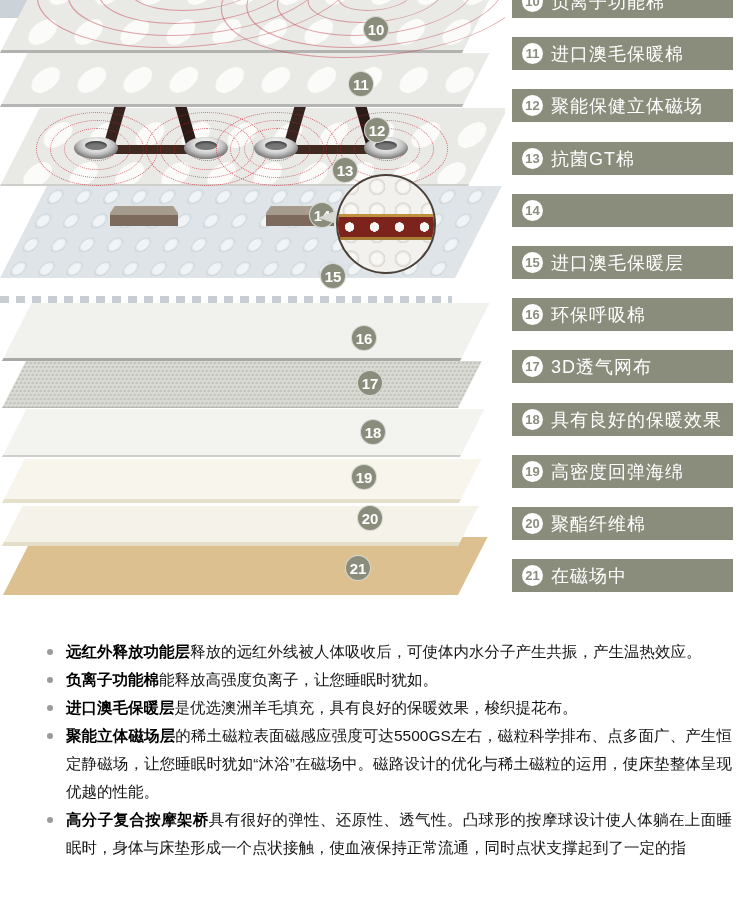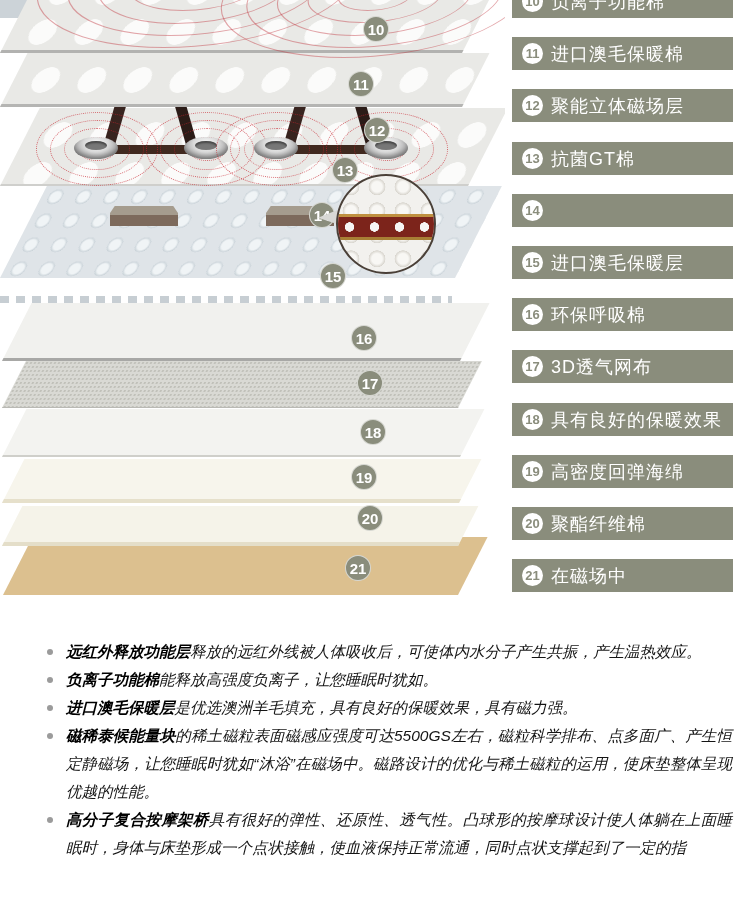--- a/index.html
+++ b/index.html
@@ -54,21 +54,21 @@
   .bar{position:absolute;left:512px;width:221px;height:33px;background:#8a8d7c;
        display:flex;align-items:center;color:#fff;}
   .bar .bbadge{width:21px;height:21px;border-radius:50%;background:#fff;color:#8a8d7c;
        font-size:13px;font-weight:bold;display:flex;align-items:center;justify-content:center;
        margin-left:10px;flex:none;}
   .bar .blabel{font-size:18px;margin-left:8px;letter-spacing:1px;white-space:nowrap;}
 
   
   .bullets{position:absolute;left:40px;top:638px;width:692px;margin:0;padding:0;list-style:none;}
   .bullets li{position:relative;padding-left:26px;line-height:28px;font-size:15.5px;color:#141414;
-       text-align:justify;font-style:italic;}
+       text-align:justify;}
   .bullets li .dot{position:absolute;left:7px;top:11px;width:6px;height:6px;border-radius:50%;
        background:#9b9b9b;}
   .bullets li b{color:#000;}
 </style>
 </head>
 <body>
 
 <div class="page">
   <div class="diagram" id="diagram">
       <div class="sheet dots" style="left: 0px; top: -75px; width: 462px; height: 125px; z-index: 12; border-bottom: 3px solid rgb(178, 178, 176);">
@@ -158,21 +158,21 @@
       <div class="bar" style="top: -15px;">
         <div class="bbadge">10</div>
         <span class="blabel">负离子功能棉</span>
       </div>
       <div class="bar" style="top: 37px;">
         <div class="bbadge">11</div>
         <span class="blabel">进口澳毛保暖棉</span>
       </div>
       <div class="bar" style="top: 89px;">
         <div class="bbadge">12</div>
-        <span class="blabel">聚能立体磁场层</span>
+        <span class="blabel">聚能保健立体磁场</span>
       </div>
       <div class="bar" style="top: 142px;">
         <div class="bbadge">13</div>
         <span class="blabel">抗菌GT棉</span>
       </div>
       <div class="bar" style="top: 194px;">
         <div class="bbadge">14</div>
       </div>
       <div class="bar" style="top: 246px;">
         <div class="bbadge">15</div>
@@ -199,17 +199,17 @@
         <span class="blabel">聚酯纤维棉</span>
       </div>
       <div class="bar" style="top: 559px;">
         <div class="bbadge">21</div>
         <span class="blabel">在磁场中</span>
       </div>
     </div>
   <ul class="bullets" id="bullets">
       <li><span class="dot"></span><b>远红外释放功能层</b><span>释放的远红外线被人体吸收后，可使体内水分子产生共振，产生温热效应。</span></li>
       <li><span class="dot"></span><b>负离子功能棉</b><span>能释放高强度负离子，让您睡眠时犹如。</span></li>
-      <li><span class="dot"></span><b>进口澳毛保暖层</b><span>是优选澳洲羊毛填充，具有良好的保暖效果，具有磁力强。</span></li>
-      <li><span class="dot"></span><b>磁稀泰候能量块</b><span>的稀土磁粒表面磁感应强度可达5500GS左右，磁粒科学排布、点多面广、产生恒定静磁场，让您睡眠时犹如“沐浴”在磁场中。磁路设计的优化与稀土磁粒的运用，使床垫整体呈现优越的性能。</span></li>
+      <li><span class="dot"></span><b>进口澳毛保暖层</b><span>是优选澳洲羊毛填充，具有良好的保暖效果，梭织提花布。</span></li>
+      <li><span class="dot"></span><b>聚能立体磁场层</b><span>的稀土磁粒表面磁感应强度可达5500GS左右，磁粒科学排布、点多面广、产生恒定静磁场，让您睡眠时犹如“沐浴”在磁场中。磁路设计的优化与稀土磁粒的运用，使床垫整体呈现优越的性能。</span></li>
       <li><span class="dot"></span><b>高分子复合按摩架桥</b><span>具有很好的弹性、还原性、透气性。凸球形的按摩球设计使人体躺在上面睡眠时，身体与床垫形成一个点状接触，使血液保持正常流通，同时点状支撑起到了一定的指</span></li>
     </ul>
 </div>
 
 </body></html>

